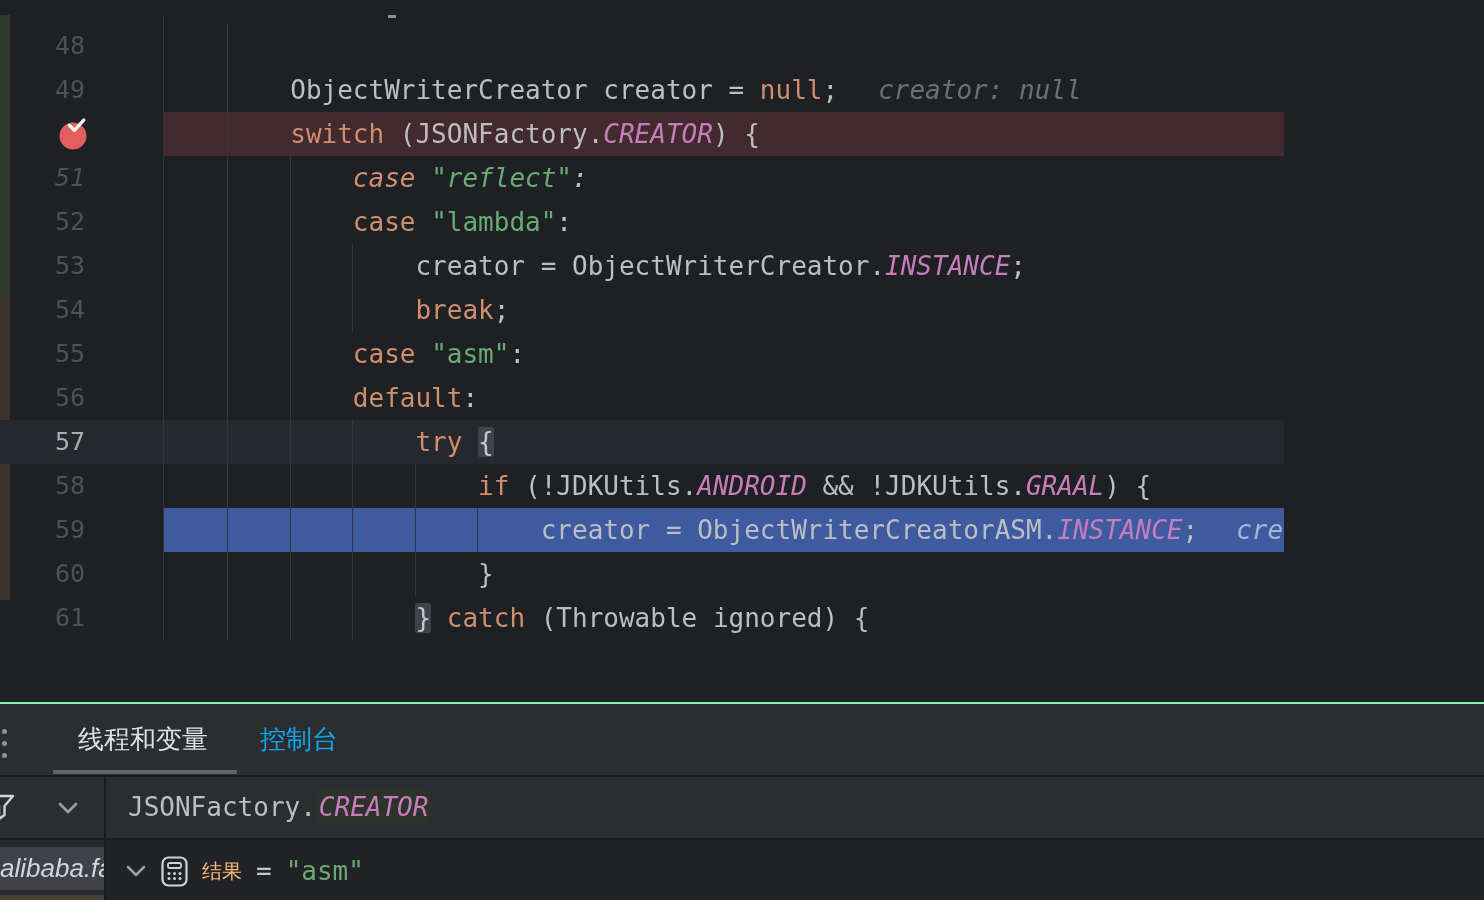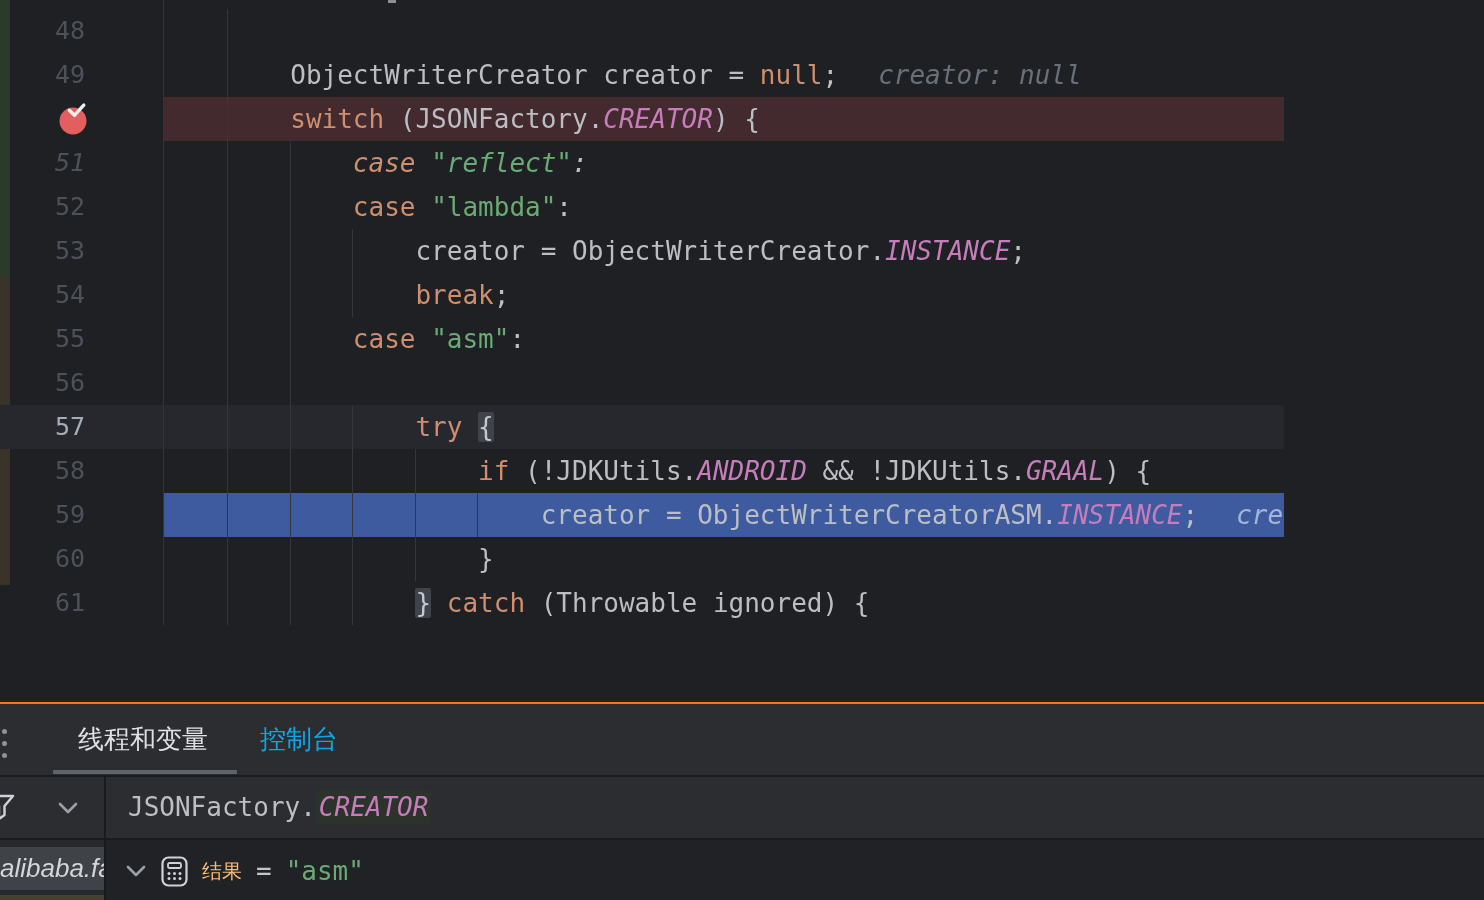--- a/index.html
+++ b/index.html
@@ -1,19 +1,19 @@
 <!DOCTYPE html>
 <html><head>
 <meta charset="utf-8">
 <style>
   html,body{margin:0;padding:0;background:#101113;}
   #screen{position:relative;width:1484px;height:900px;overflow:hidden;
           background:#1e2023;font-family:"Liberation Sans","DejaVu Sans",sans-serif;}
   
-  #editor{position:absolute;left:0;top:0;width:1284px;height:702px;background:#1e2023;overflow:hidden;}
+  #editor{position:absolute;left:0;top:15px;width:1284px;height:702px;background:#1e2023;overflow:hidden;}
   .edge-strip{position:absolute;left:0;width:10px;}
   .strip-green{top:0;height:277px;background:#2c3a2b;}
   .strip-brown{top:277px;height:308px;background:#3a3329;}
   .gutter-sep{position:absolute;left:163px;top:0;width:1px;height:625px;background:#31343a;}
   .guide{position:absolute;width:1px;background:#33363c;}
   .row{position:absolute;left:0;width:1484px;height:44px;}
   .row-hl{position:absolute;top:0;height:44px;}
   .hl-bp{left:163px;right:0;background:#422a2e;}
   .hl-exec{left:163px;right:0;background:#3d5b9e;}
   .hl-caret{left:0;right:0;background:#26282d;}
@@ -25,21 +25,21 @@
   .tok-fg{color:#bcbec4;}
   .tok-kw{color:#cf8e6d;}
   .tok-str{color:#6aab73;}
   .tok-field{color:#c77dbb;font-style:italic;}
   .tok-bhl{color:#c6c8cd;background:#3f434b;border-radius:2px;}
   .hint{color:#697079;font-style:italic;margin-left:40px;}
   .hint-exec{color:#a3b6da;font-style:italic;margin-left:38px;}
   .top-partial{position:absolute;left:388px;top:0;width:8px;height:3px;background:#8d9096;}
   
   #tabbar{position:absolute;left:0;top:702px;width:1484px;height:73px;background:#2b2d30;
-          border-top:2px solid #f97316;}
+          border-top:2px solid #86efac;}
   .kebab-dot{position:absolute;width:5px;height:5px;border-radius:50%;background:#8f939b;}
   .tab{position:absolute;top:0;height:71px;line-height:71px;font-size:26px;color:#dfe1e5;font-weight:500;}
   .tab.inactive{color:#0ea5e9;}
   .tab-underline{position:absolute;left:53px;top:66px;width:184px;height:4px;background:#5f646b;border-radius:1px;}
   #expr-row{position:absolute;left:0;top:775px;width:1484px;height:63px;background:#2b2d30;
             border-top:2px solid #1a1b1e;}
   .vsep{position:absolute;left:104px;top:0;width:2px;height:63px;background:#1a1b1e;}
   .expr-text{position:absolute;left:128px;top:0;height:61px;line-height:61px;white-space:pre;
              font-family:"DejaVu Sans Mono",monospace;font-size:26px;color:#bcbec4;}
   .expr-field{color:#c77dbb;font-style:italic;background:#2b332b;border-radius:4px;padding:2px 3px;}
@@ -99,20 +99,21 @@
         <div class="row" style="top: 273px;">
           <div class="lnum">54</div>
           <div class="code"><span>                </span><span class="tok-kw">break</span><span class="tok-fg">;</span></div>
         </div>
         <div class="row" style="top: 317px;">
           <div class="lnum">55</div>
           <div class="code"><span>            </span><span class="tok-kw">case</span><span class="tok-fg"> </span><span class="tok-str">"asm"</span><span class="tok-fg">:</span></div>
         </div>
         <div class="row" style="top: 361px;">
           <div class="lnum">56</div>
+          <div class="code"><span>            </span><span class="tok-kw">default</span><span class="tok-fg">:</span></div>
         </div>
         <div class="row" style="top: 405px;">
           <div class="row-hl hl-caret"></div>
           <div class="lnum caret">57</div>
           <div class="code"><span>                </span><span class="tok-kw">try</span><span class="tok-fg"> </span><span class="tok-bhl">{</span></div>
         </div>
         <div class="row" style="top: 449px;">
           <div class="lnum">58</div>
           <div class="code"><span>                    </span><span class="tok-kw">if</span><span class="tok-fg"> (!JDKUtils.</span><span class="tok-field">ANDROID</span><span class="tok-fg"> &amp;&amp; !JDKUtils.</span><span class="tok-field">GRAAL</span><span class="tok-fg">) {</span></div>
         </div>

